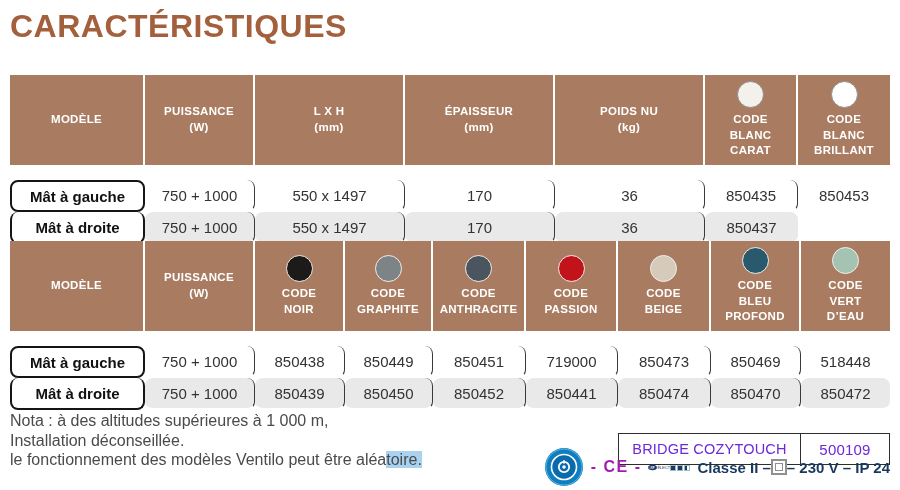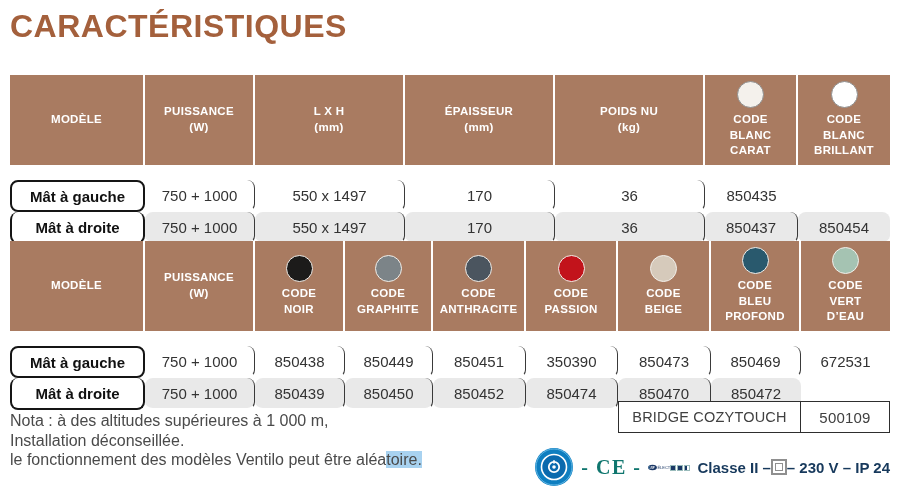--- a/index.html
+++ b/index.html
@@ -21,29 +21,29 @@
   .th:last-child{border-right:none;}
   .th-label{white-space:pre-line; font-size:11.5px; font-weight:bold; line-height:1.35; letter-spacing:0.3px;}
   .dot{width:27px; height:27px; border-radius:50%; border:1.5px solid #fff; margin-bottom:4px; flex:0 0 auto;}
   .row .td{height:32px; display:flex; align-items:center; justify-content:center; font-size:15px; color:var(--cell_text); border-right:1.4px solid #3a3a3a; border-bottom:2px solid #fff; background:#fff;border-radius:8px;}
   .row .td:last-child{border-right:none;}
   .row.alt .td{background:var(--row_alt);}
   .td.model{font-weight:bold; color:#111; border:2px solid #151515; background:#fff !important;}
   .row.alt .td.model{border-top:none;}
 
   .bridge{position:absolute; left:618px; top:401px; display:flex;}
-  .bridge .bcell{height:32px; display:flex; align-items:center; justify-content:center; border:1.5px solid #2e2e2e; background:#fff; color:#404040; font-size:14.5px; letter-spacing:0.2px;}
+  .bridge .bcell{height:32px; display:flex; align-items:center; justify-content:center; border:1.5px solid #2e2e2e; background:#fff; color:#6d28d9; font-size:14.5px; letter-spacing:0.2px;margin-top:32px;}
   .bridge .b1{width:183px;}
   .bridge .b2{width:89px; border-left:none; font-size:15px;}
 
   .note{position:absolute; left:10px; top:411px; font-size:16px; color:#4a4a4a; line-height:19.5px;}
   .note .sel{background:var(--selection);}
 
   .badges{position:absolute; right:10px; top:446px; display:flex; align-items:center; gap:7px; height:42px;}
-  .ce{font-size:20px; color:#0f766e; letter-spacing:1.5px; font-weight:600; white-space:nowrap;font-family:Liberation Serif, serif;}
+  .ce{font-size:16px; color:#a21caf; letter-spacing:1.5px; font-weight:600; white-space:nowrap;}
   .nf-wrap{display:flex; flex-direction:row; align-items:center; width:42px;}
   .nf-sub{font-size:4px; color:var(--nf_blue); white-space:nowrap; overflow:hidden; max-width:40px; letter-spacing:0;}
   .nf-squares{display:flex; gap:1px; margin-top:1px;}
   .nf-squares i{display:block; width:6px; height:6px; background:var(--nf_blue); border:0.5px solid #9bb;}
   .nf-squares i:last-child{background:linear-gradient(90deg,var(--nf_blue) 50%,#fff 50%);}
   .spec{display:flex; align-items:center; font-size:15px; font-weight:bold; color:var(--navy); white-space:nowrap;}
   .class2{display:inline-flex; align-items:center; justify-content:center; width:16px; height:16px; border:2px solid #8f8f8f; background:#fff;}
   .class2 i{display:block; width:8px; height:8px; border:1.7px solid #8f8f8f;}
 </style>
 </head>
@@ -87,29 +87,29 @@
 BRILLANT</span>
       </div>
     </div>
     <div class="row grid-t1">
       <div class="td model">Mât à gauche</div>
       <div class="td">750 + 1000</div>
       <div class="td">550 x 1497</div>
       <div class="td">170</div>
       <div class="td">36</div>
       <div class="td">850435</div>
+      <div class="td">850453</div>
     </div>
     <div class="row alt grid-t1">
       <div class="td model">Mât à droite</div>
       <div class="td">750 + 1000</div>
       <div class="td">550 x 1497</div>
       <div class="td">170</div>
       <div class="td">36</div>
       <div class="td">850437</div>
-      <div class="td">850454</div>
     </div>
   </div>
 
   <div class="tbl t2">
     <div class="thead grid-t2">
       <div class="th">
           <span class="th-label">MODÈLE</span>
         </div>
       <div class="th">
           <span class="th-label">PUISSANCE
@@ -152,31 +152,32 @@
 VERT
 D’EAU</span>
       </div>
     </div>
     <div class="row grid-t2">
       <div class="td model">Mât à gauche</div>
       <div class="td">750 + 1000</div>
       <div class="td">850438</div>
       <div class="td">850449</div>
       <div class="td">850451</div>
-      <div class="td">350390</div>
+      <div class="td">719000</div>
       <div class="td">850473</div>
       <div class="td">850469</div>
-      <div class="td">672531</div>
+      <div class="td">518448</div>
     </div>
     <div class="row alt grid-t2">
       <div class="td model">Mât à droite</div>
       <div class="td">750 + 1000</div>
       <div class="td">850439</div>
       <div class="td">850450</div>
       <div class="td">850452</div>
+      <div class="td">850441</div>
       <div class="td">850474</div>
       <div class="td">850470</div>
       <div class="td">850472</div>
     </div>
   </div>
 
   <div class="bridge">
     <div class="bcell b1">BRIDGE COZYTOUCH</div>
     <div class="bcell b2">500109</div>
   </div>

